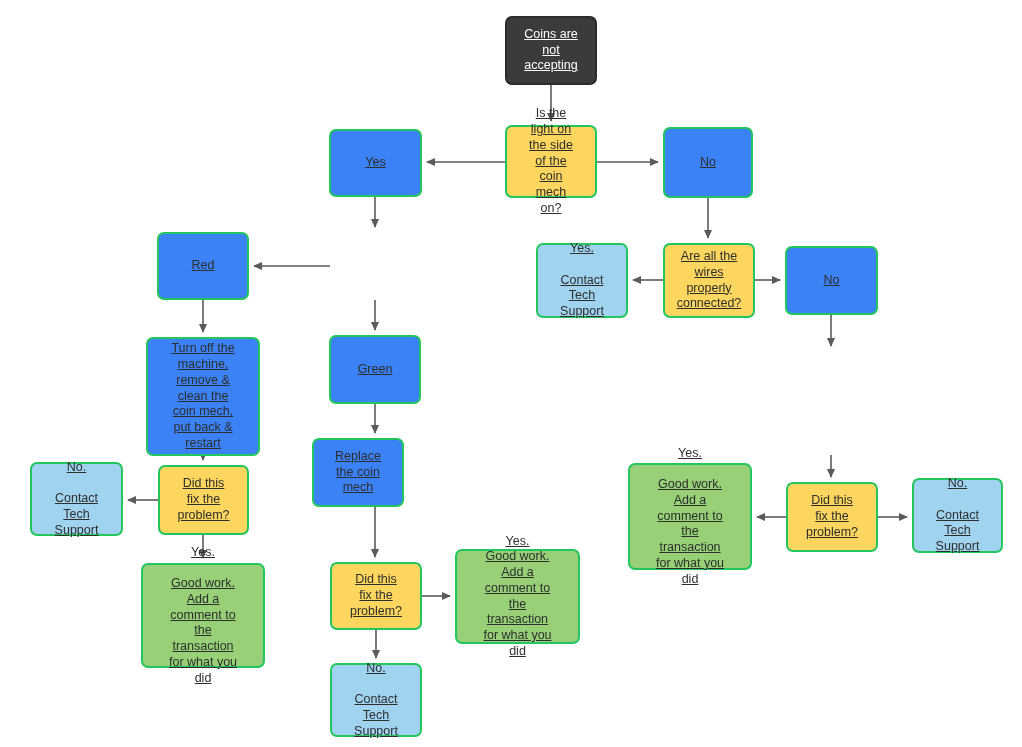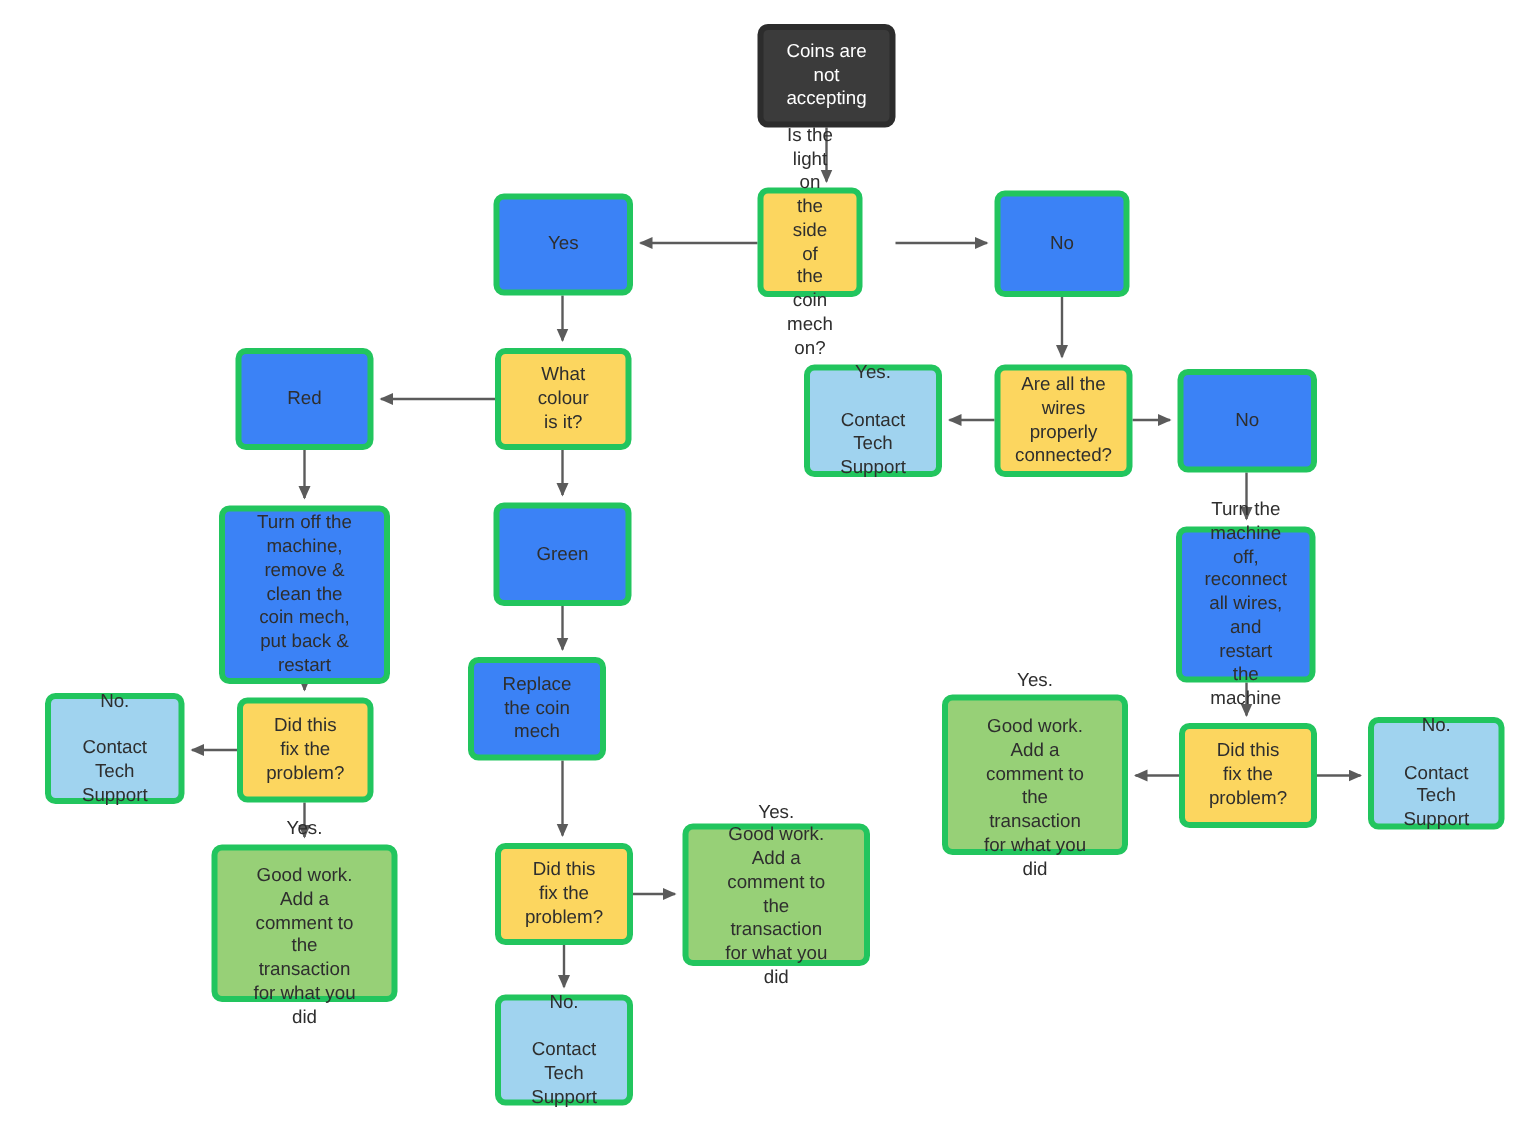--- a/index.html
+++ b/index.html
@@ -26,25 +26,26 @@
     position: absolute;
     box-sizing: border-box;
     display: flex;
     align-items: center;
     justify-content: center;
     text-align: center;
     white-space: pre-line;
     font-size: 12.5px;
     line-height: 1.26;
     color: #2e2e2e;
-    border: 4px solid #22c55e;
+    border: 2px solid #22c55e;
     border-radius: 7px;
     padding: 3px 21px;
     z-index: 1;
     background: #ffffff;
+    text-decoration: underline;
   }
   .node.start {
     background: #3b3b3b;
     border-color: #2c2c2c;
     color: #ffffff;
   }
   .node.question { background: #fcd65f; }
   .node.answer   { background: #3b82f6; }
   .node.stop     { background: #a0d3ef; }
   .node.success  { background: #97d077; }
@@ -80,27 +81,26 @@
       <line x1="755" y1="280" x2="780" y2="280" marker-end="url(#arrow)"></line>
       <line x1="831" y1="315" x2="831" y2="346" marker-end="url(#arrow)"></line>
       <line x1="831" y1="455" x2="831" y2="477" marker-end="url(#arrow)"></line>
       <line x1="786" y1="517" x2="757" y2="517" marker-end="url(#arrow)"></line>
       <line x1="878" y1="517" x2="907" y2="517" marker-end="url(#arrow)"></line>
     </g>
   </svg>
 
   <div class="node start" style="left:505px;top:16px;width:92px;height:69px">Coins are not accepting</div>
 
-  <div class="node question" style="left:505px;top:125px;width:70px;height:73px">Is the light on the side of the coin mech on?</div>
+  <div class="node question" style="left:505px;top:125px;width:92px;height:73px">Is the light on the side of the coin mech on?</div>
 
   <div class="node answer" style="left:329px;top:129px;width:93px;height:68px">Yes</div>
 
   <div class="node answer" style="left:663px;top:127px;width:90px;height:71px">No</div>
 
-  <div class="node question" style="left:330px;top:232px;width:91px;height:68px">What colour is it?</div>
 
   <div class="node answer" style="left:157px;top:232px;width:92px;height:68px">Red</div>
 
   <div class="node answer" style="left:329px;top:335px;width:92px;height:69px">Green</div>
 
   <div class="node answer" style="left:146px;top:337px;width:114px;height:119px">Turn off the machine, remove &amp; clean the coin mech, put back &amp; restart</div>
 
   <div class="node question" style="left:158px;top:465px;width:91px;height:70px">Did this fix the problem?</div>
 
   <div class="node stop" style="left:30px;top:462px;width:93px;height:74px">No.
@@ -123,21 +123,20 @@
 Contact Tech Support</div>
 
   <div class="node stop" style="left:536px;top:243px;width:92px;height:75px">Yes.
 
 Contact Tech Support</div>
 
   <div class="node question" style="left:663px;top:243px;width:92px;height:75px">Are all the wires properly connected?</div>
 
   <div class="node answer" style="left:785px;top:246px;width:93px;height:69px">No</div>
 
-  <div class="node answer" style="left:784px;top:351px;width:93px;height:104px">Turn the machine off, reconnect all wires, and restart the machine</div>
 
   <div class="node question" style="left:786px;top:482px;width:92px;height:70px">Did this fix the problem?</div>
 
   <div class="node success" style="left:628px;top:463px;width:124px;height:107px">Yes.
 
 Good work. Add a comment to the transaction for what you did</div>
 
   <div class="node stop" style="left:912px;top:478px;width:91px;height:75px">No.
 
 Contact Tech Support</div>

